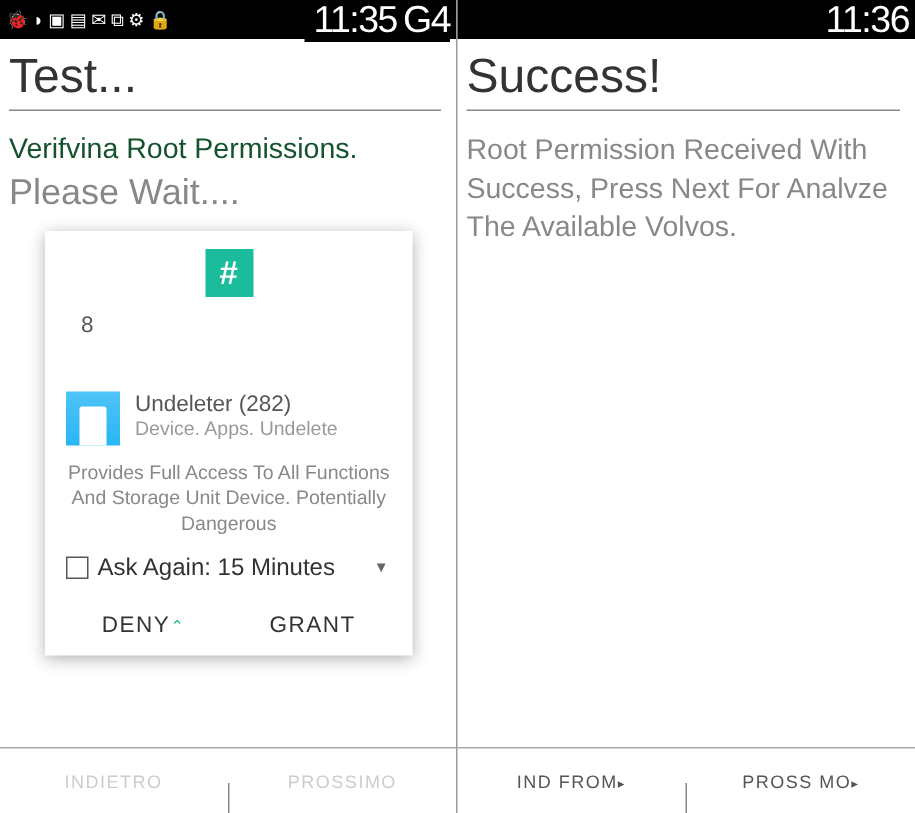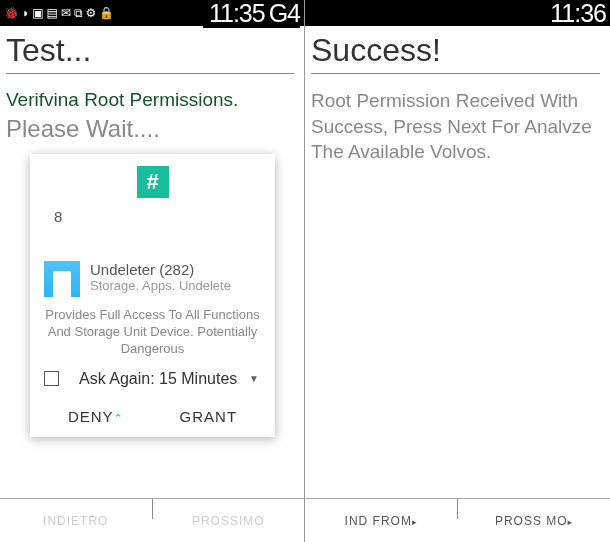--- a/index.html
+++ b/index.html
@@ -21,27 +21,27 @@
 .dialog-icon-row { display: flex; justify-content: center; margin-bottom: 10px; }
 .hash-icon { width: 32px; height: 32px; background: #1abc9c; color: #fff; display: flex; align-items: center; justify-content: center; font-size: 22px; font-weight: bold; }
 .su-row { display: flex; justify-content: space-between; align-items: baseline; font-size: 15px; color: #555; padding: 0 4px 8px 14px; }
 .app-row { display: flex; gap: 10px; padding: 0 4px 8px 4px; margin-top: 28px; }
 .app-icon { width: 36px; height: 36px; background: linear-gradient(#4fc3f7, #29b6f6); display: flex; align-items: flex-end; justify-content: center; }
 .trash-shape { width: 18px; height: 26px; background: #fff; border-radius: 2px 2px 0 0; }
 .app-info { flex: 1; overflow: hidden; }
 .app-name { font-size: 15px; color: #555; }
 .app-sub { font-size: 13px; color: #999; white-space: nowrap; }
 .perm-desc { font-size: 13px; color: #888; text-align: center; line-height: 1.3; padding: 2px 2px 8px 2px; }
-.ask-row { display: flex; align-items: center; gap: 20px; font-size: 16px; color: #333; padding: 4px 4px 10px 4px; position: relative; }
+.ask-row { display: flex; align-items: center; gap: 6px; font-size: 16px; color: #333; padding: 4px 4px 10px 4px; position: relative; }
 .checkbox { width: 15px; height: 15px; border: 1.5px solid #555; }
 .dropdown-caret { position: absolute; right: 6px; font-size: 10px; color: #666; }
 .dialog-actions { display: flex; justify-content: space-around; padding-top: 6px; }
 .dialog-btn { font-size: 15px; color: #333; letter-spacing: 1px; background: none; border: none; cursor: pointer; padding: 4px 8px; }
 .deny-caret { color: #1abc9c; font-size: 11px; }
-.footer { height: 44px; display: flex; align-items: flex-start; border-top: 1px solid #aaa; }
+.footer { height: 44px; display: flex; align-items: flex-end; border-top: 1px solid #aaa; }
 .footer-btn { flex: 1; text-align: center; font-size: 12px; letter-spacing: 1px; color: #aaa; background: none; border: none; height: 100%; cursor: pointer; }
 .footer-sep { width: 1px; height: 20px; background: #888; }
 .pane-left .footer-btn { color: #ccc; }
 .ico { font-size: 12px; }
 </style>
 </head>
 <body>
 
 <div class="container">
 
@@ -82,21 +82,21 @@
       </div>
       <div class="su-row">
         <span>8</span>
       </div>
       <div class="app-row">
         <div class="app-icon">
           <div class="trash-shape"></div>
         </div>
         <div class="app-info">
           <div class="app-name">Undeleter (282)</div>
-          <div class="app-sub">Storage. Apps. Undelete</div>
+          <div class="app-sub">Device. Apps. Undelete</div>
         </div>
       </div>
       <div class="perm-desc">Provides Full Access To All Functions And Storage Unit Device. Potentially Dangerous</div>
       <div class="ask-row">
         <span class="checkbox"></span>
         <span>Ask Again: 15 Minutes</span>
         <span class="dropdown-caret">▼</span>
       </div>
       <div class="dialog-actions">
         <button class="dialog-btn"><span>DENY</span><span class="deny-caret">⌃</span></button>

